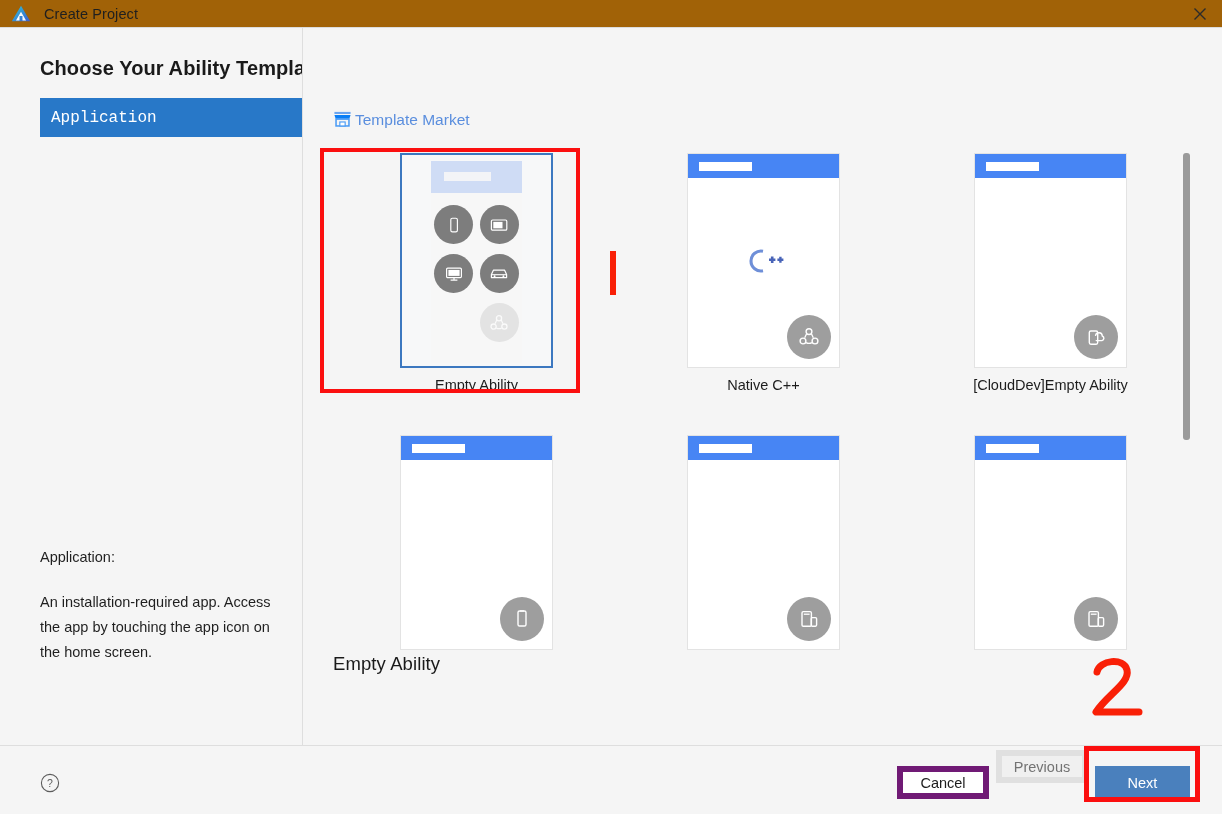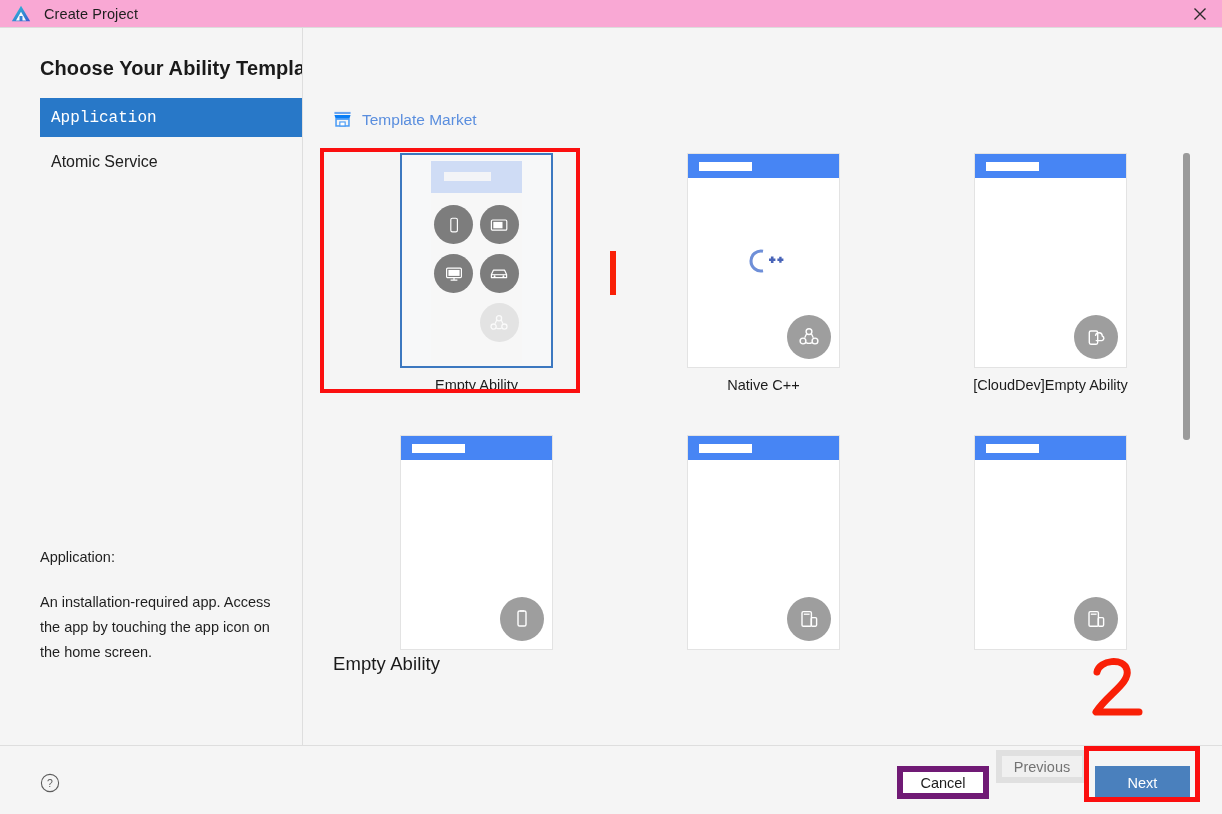--- a/index.html
+++ b/index.html
@@ -7,21 +7,21 @@
     width: 1222px; height: 814px;
     font-family: "Liberation Sans", sans-serif;
     background: #f5f5f5;
     overflow: hidden;
   }
   #root { position: relative; width: 1222px; height: 814px; background: #f5f5f5; }
 
   
   .titlebar {
     position: absolute; left: 0; top: 0; width: 1222px; height: 28px;
-    background: #f9a8d4; border-bottom: 1px solid #dcdcdc;
+    background: #a16207; border-bottom: 1px solid #dcdcdc;
     display: flex; align-items: center;
   }
   .app-logo { width: 22px; height: 22px; margin-left: 10px; display: block; }
   .title-text {
     margin-left: 12px; font-size: 14.5px; color: #1f1f1f; letter-spacing: .1px;
   }
   .close-btn {
     position: absolute; right: 0; top: 0; width: 44px; height: 28px;
     display: flex; align-items: center; justify-content: center;
     cursor: default;
@@ -59,21 +59,21 @@
   }
 
   
   .right-panel {
     position: absolute; left: 303px; top: 28px; width: 919px; height: 717px;
     background: #f5f5f5;
   }
 
   .market-link {
     position: absolute; left: 30px; top: 82px;
-    display: flex; align-items: center; gap: 10px;
+    display: flex; align-items: center; gap: 3px;
     color: #5a8ede; font-size: 15.5px;
   }
   .market-icon { width: 19px; height: 19px; display: block; }
 
   .search-box {
     position: absolute; left: 525px; top: 82px; width: 361px; height: 28px;
     background: #ffffff; border: 1px solid #cfcfcf;
     display: flex; align-items: center; padding: 0 8px 0 9px;
   }
   .search-icon { width: 13px; height: 13px; flex: 0 0 auto; }
@@ -220,23 +220,20 @@
         <path d="M1.5 1.5 L12.5 12.5 M12.5 1.5 L1.5 12.5" stroke="#2b2b2b" stroke-width="1.4" fill="none"></path>
       </svg>
     </div>
   </div>
 
   <div class="page-title">Choose Your Ability Template</div>
 
   <div class="left-panel">
     <div class="nav-item selected" id="nav-0">
       <span>Application</span>
-    </div>
-    <div class="nav-item" id="nav-1">
-      <span>Atomic Service</span>
     </div>
     <div class="left-desc">
       <div class="desc-title">Application:</div>
       <div>An installation-required app. Access the app by touching the app icon on the home screen.</div>
     </div>
   </div>
   <div class="vdivider"></div>
 
   <div class="right-panel">
 

